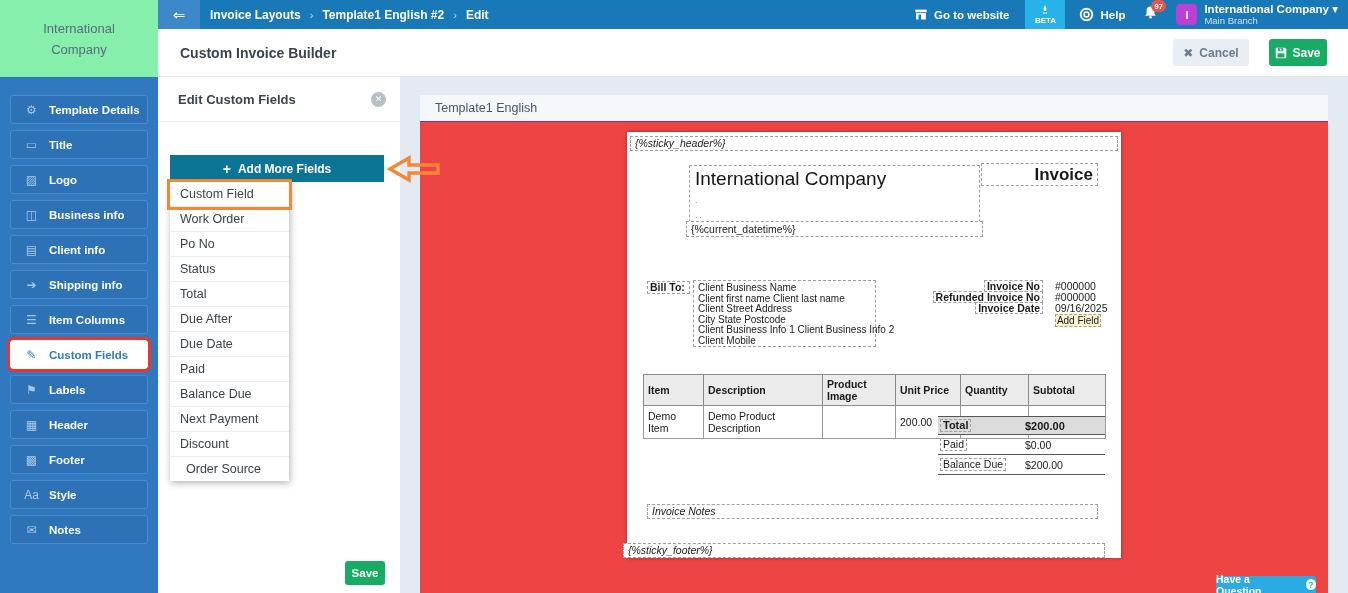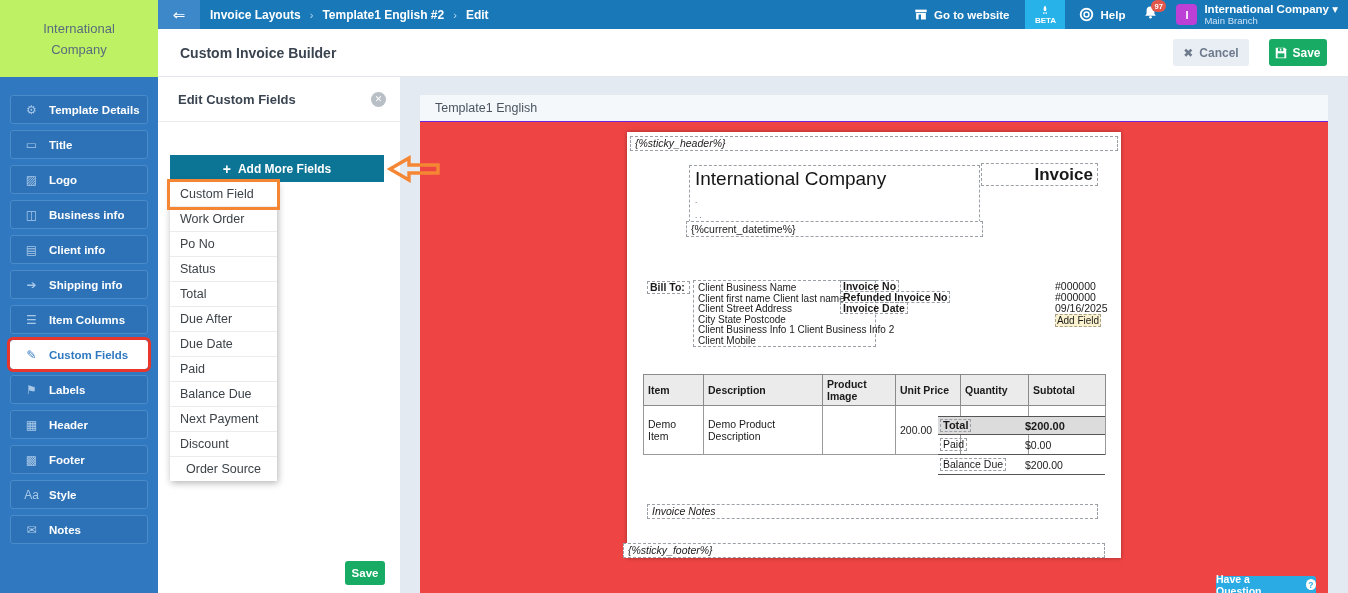--- a/index.html
+++ b/index.html
@@ -1,20 +1,20 @@
 <!DOCTYPE html>
 <html><head>
 <meta charset="utf-8">
 <style>
   html,body{margin:0;padding:0;background:#e4eaf2;}
   .app{position:relative;width:1348px;height:593px;background:#e4eaf2;overflow:hidden;
        font-family:"Liberation Sans","DejaVu Sans",sans-serif;}
   
   .sidebar{position:absolute;left:0;top:0;width:158px;height:593px;background:#3079c0;}
-  .logo{position:absolute;left:0;top:0;width:158px;height:77px;background:#bef264;
+  .logo{position:absolute;left:0;top:0;width:158px;height:77px;background:#86efac;
         display:flex;flex-direction:column;align-items:center;justify-content:center;
         color:#5a6b7d;font-size:13px;line-height:21px;}
   .menu{position:absolute;left:0;top:95px;width:158px;}
   .mitem{margin:0 10px 6px 10px;height:27px;border-radius:3px;background:#2d72b6;
          border:1px solid #4a8bc9;display:flex;align-items:center;cursor:pointer;}
   .mi{width:17px;margin:0 9px 0 12px;color:#a8c8e8;font-size:12px;text-align:center;flex:none;}
   .mlabel{color:#fff;font-size:11.5px;font-weight:bold;white-space:nowrap;}
   .mitem.active{background:#fff;border-color:#fff;outline:3px solid #e8362d;}
   .mitem.active .mi,.mitem.active .mlabel{color:#3079c0;}
   
@@ -58,21 +58,21 @@
   .p-hdr{height:45px;border-bottom:1px solid #ececec;display:flex;align-items:center;
          padding:0 14px 0 20px;box-sizing:border-box;}
   .p-title{font-size:13px;font-weight:bold;color:#3a4450;}
   .p-close{margin-left:auto;width:15px;height:15px;border-radius:50%;background:#b9bfc6;
            color:#fff;font-size:9px;display:flex;align-items:center;justify-content:center;
            cursor:pointer;}
   .addbtn{position:absolute;left:12px;top:78px;width:214px;height:27px;background:#0c7495;
           color:#fff;font-size:12px;font-weight:bold;display:flex;align-items:center;
           justify-content:center;gap:7px;cursor:pointer;}
   .addbtn .plus{font-size:14px;font-weight:bold;}
-  .dd{position:absolute;left:12px;top:105px;width:107px;background:#bef264;
+  .dd{position:absolute;left:12px;top:105px;width:119px;background:#bef264;
       box-shadow:1px 2px 7px rgba(0,0,0,.3);z-index:3;}
   .dd-item{padding:5px 8px 5px 10px;font-size:12.5px;color:#3b4248;line-height:14px;
            border-bottom:1px solid #ececec;cursor:pointer;background:#fff;}
   .dd-item:last-child{border-bottom:none;padding-left:16px;}
   .dd-item.hl{outline:3px solid #f58634;position:relative;z-index:4;}
   .p-save{position:absolute;left:187px;top:484px;width:40px;height:24px;background:#18ab64;
           border-radius:3px;color:#fff;font-size:11.5px;font-weight:bold;display:flex;
           align-items:center;justify-content:center;cursor:pointer;}
   .arrow{position:absolute;left:385px;top:153px;z-index:5;}
   
@@ -89,34 +89,34 @@
   .cname{font-size:19px;line-height:22px;color:#161616;}
   .cdots{font-size:8px;line-height:9px;color:#333;margin-top:6px;}
   .dtbox{left:59px;top:89px;width:297px;height:16px;background:#fff;font-size:10.5px;
          line-height:14px;padding-left:4px;}
   .invtitle{left:354px;top:31px;width:117px;height:23px;text-align:right;font-size:17px;
             font-weight:bold;line-height:21px;padding-right:4px;}
   .billto{left:20px;top:149px;width:43px;height:13px;font-size:10.5px;font-weight:bold;
           line-height:11px;padding-left:2px;}
   .clientbox{left:66px;top:148px;width:183px;height:67px;padding:2px 4px;}
   .cline{font-size:10px;line-height:10.6px;white-space:nowrap;}
-  .metarow{position:absolute;left:213px;width:212px;height:12px;display:flex;
-           justify-content:flex-start;}
+  .metarow{position:absolute;left:204px;width:212px;height:12px;display:flex;
+           justify-content:flex-end;}
   .mlab{border:1px dashed #9aa0a6;font-size:10.5px;font-weight:bold;line-height:10px;
         padding:0 2px;white-space:nowrap;}
   .mval{position:absolute;left:428px;font-size:10.5px;line-height:12px;white-space:nowrap;}
   .addfield{position:absolute;left:428px;top:182px;width:46px;height:13px;background:#fbf3cf;
             border:1px dashed #a9a089;box-sizing:border-box;font-size:10px;line-height:11px;
             text-align:center;cursor:pointer;}
   table.itbl{position:absolute;left:16px;top:242px;width:462px;border-collapse:collapse;
              table-layout:fixed;font-size:10.5px;}
   .itbl th{background:#ebebeb;font-weight:bold;text-align:left;padding:3px 4px;
            border:1px solid #8a8a8a;border-left:1px dashed #9a9a9a;height:12px;}
   .itbl th:first-child{border-left:1px solid #8a8a8a;}
-  .itbl td{border:1px solid #9a9a9a;padding:12px 4px;height:12px;}
+  .itbl td{border:1px solid #9a9a9a;padding:4px 4px;height:12px;}
   .totals{position:absolute;left:311px;top:284px;width:167px;font-size:10.5px;}
   .trow{position:relative;border-bottom:1px solid #555;}
   .t-total{height:17px;background:#dcdcdc;border-top:1px solid #555;font-weight:bold;font-size:11px;}
   .t-paid,.t-bal{height:19px;}
   .tlab{position:absolute;left:2px;top:2px;border:1px dashed #9aa0a6;padding:0 2px;
         line-height:11px;white-space:nowrap;}
   .tval{position:absolute;left:87px;top:3px;}
   .t-paid .tlab,.t-bal .tlab{top:3px;}
   .t-paid .tval,.t-bal .tval{top:4px;}
   .notes{left:20px;top:372px;width:451px;height:15px;font-style:italic;font-size:10.5px;

